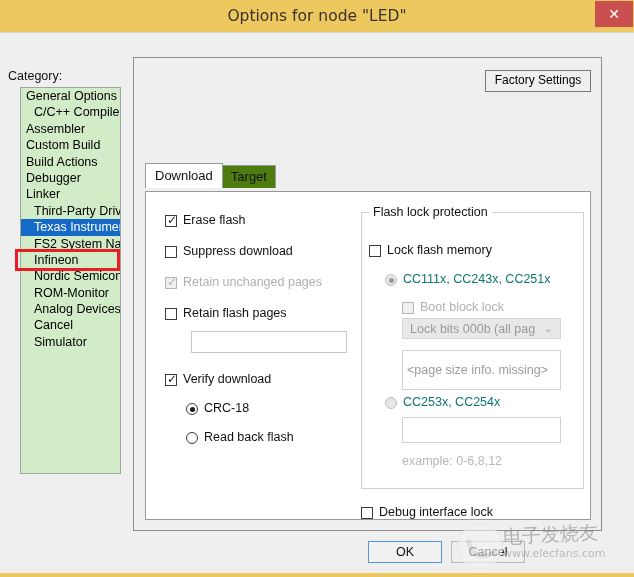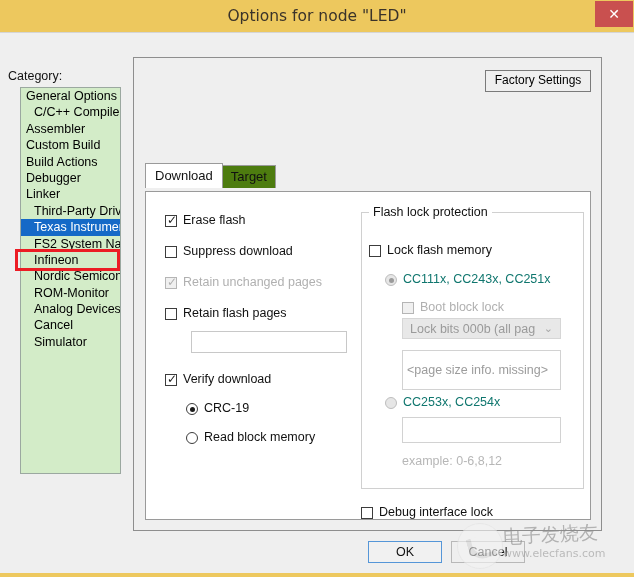--- a/index.html
+++ b/index.html
@@ -241,24 +241,24 @@
       </div>
 
       <div class="cb" style="left:19px;top:182px;">
           <span class="tick">✓</span>
         </div>
       <div class="cblabel" style="left:37px;top:180px;">Verify download</div>
 
       <div class="rb" style="left:40px;top:211px;">
           <span class="dot"></span>
         </div>
-      <div class="rblabel" style="left:58px;top:209px;">CRC-19</div>
+      <div class="rblabel" style="left:58px;top:209px;">CRC-18</div>
 
       <div class="rb" style="left:40px;top:240px;"></div>
-      <div class="rblabel" style="left:58px;top:238px;">Read block memory</div>
+      <div class="rblabel" style="left:58px;top:238px;">Read back flash</div>
 
       <div id="flash-group"></div>
       <div id="flash-group-title">Flash lock protection</div>
 
       <div class="cb" style="left:223px;top:53px;"></div>
       <div class="cblabel" style="left:241px;top:51px;">Lock flash memory</div>
 
       <div class="rb disabled" style="left:239px;top:82px;">
           <span class="dot"></span>
         </div>

